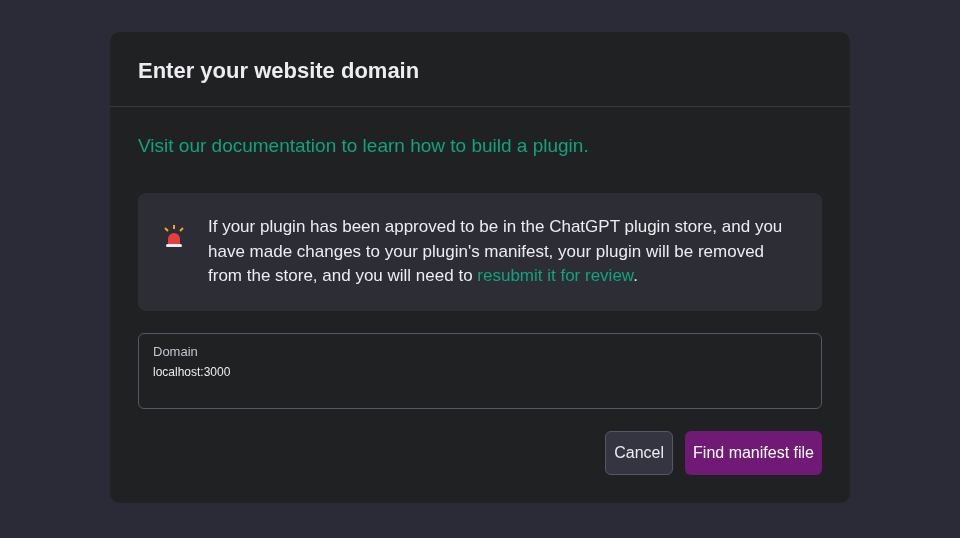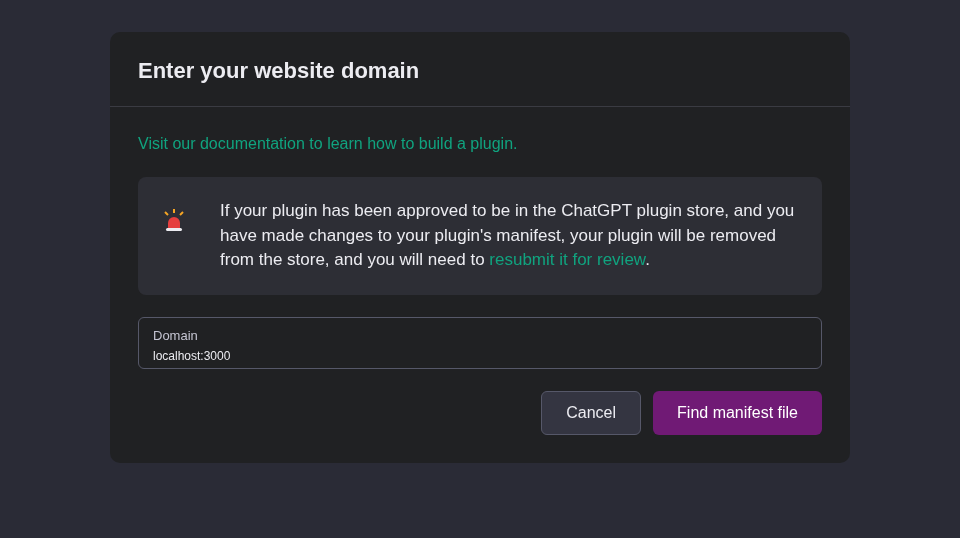--- a/index.html
+++ b/index.html
@@ -30,53 +30,53 @@
     .modal-title {
       color: #ececf1;
       font-size: 22px;
       font-weight: 700;
     }
     .modal-body {
       padding: 28px;
     }
     .doc-link {
       color: #10a37f;
-      font-size: 16px;
+      font-size: 19px;
       text-decoration: none;
       display: inline-block;
-      margin-bottom: 24px;
+      margin-bottom: 36px;
     }
     .warning-box {
       background: #2d2e35;
       border-radius: 8px;
       padding: 22px 24px;
       display: flex;
       align-items: flex-start;
-      gap: 34px;
+      gap: 22px;
       margin-bottom: 22px;
     }
     .warning-icon {
       flex-shrink: 0;
       margin-top: 10px;
       width: 24px;
       height: 24px;
     }
     .warning-text {
       color: #ececf1;
       font-size: 17px;
       line-height: 1.45;
     }
     .warning-link {
       color: #10a37f;
       text-decoration: none;
     }
     .input-wrapper {
       border: 1px solid #565869;
       border-radius: 6px;
-      padding: 10px 14px 4px;
+      padding: 10px 14px 28px;
       margin-bottom: 22px;
     }
     .input-label {
       color: #c5c5d2;
       font-size: 13px;
       display: block;
       margin-bottom: 3px;
     }
     .domain-input {
       background: transparent;
@@ -88,21 +88,21 @@
       font-family: inherit;
     }
     .button-row {
       display: flex;
       justify-content: flex-end;
       gap: 12px;
     }
     .btn {
       border: none;
       border-radius: 6px;
-      padding: 12px 24px;
+      padding: 12px 8px;
       font-size: 16px;
       cursor: pointer;
       font-family: inherit;
     }
     .btn-secondary {
       background: #343541;
       color: #ececf1;
       border: 1px solid #565869;
     }
     .btn-primary {

